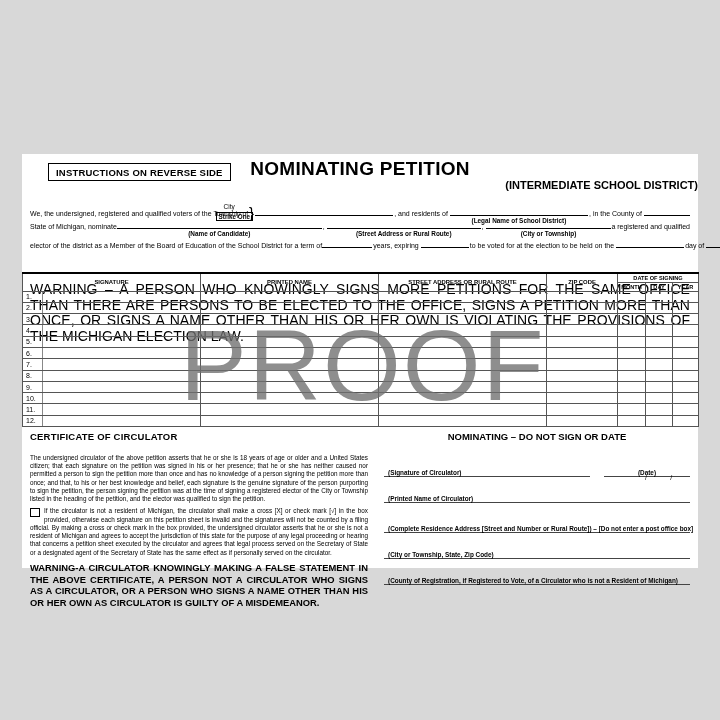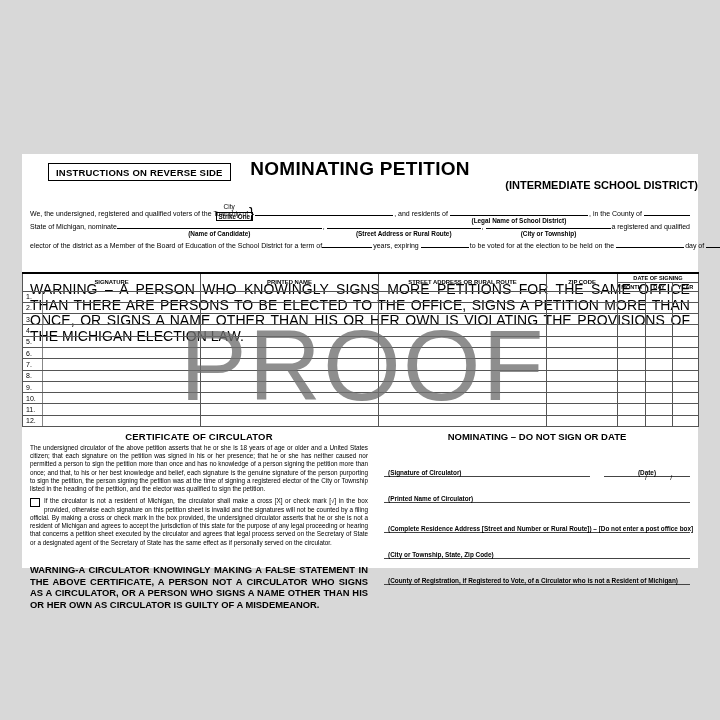--- a/index.html
+++ b/index.html
@@ -48,25 +48,25 @@
   .ptable th { height:10px; }
   .ptable th.dg { height:9px; font-size:5.6px; }
   .ptable td { height:11.3px; font-weight:normal; }
   .ptable td.num { font-size:7px; text-align:left; padding-left:3px; border-right:0.8px solid #888; }
   .ptable tr { page-break-inside:avoid; }
 
   
   .bottom { position:absolute; left:0; right:0; top:277px; display:flex; }
   .bcol-left { width:352px; padding:0 6px 0 8px; }
   .bcol-right { flex:1; padding:0 8px 0 10px; }
-  .cert-title { text-align:center; font-size:9.5px; font-weight:bold; margin-bottom:2px; letter-spacing:.2px; }
+  .cert-title { text-align:left; font-size:9.5px; font-weight:bold; margin-bottom:12px; letter-spacing:.2px; }
   .cert-p { font-size:6.35px; line-height:1.3; text-align:justify; }
   .cert-p2 { margin-top:4px; }
   .chk { float:left; width:10px; height:9px; border:1.6px solid #000; margin:1px 4px 0 0; }
-  .cert-warn { margin-top:17px; font-size:9.4px; font-weight:bold; line-height:1.25; text-align:justify; }
+  .cert-warn { margin-top:5px; font-size:9.4px; font-weight:bold; line-height:1.25; text-align:justify; }
   .circ-head { text-align:center; font-size:9.5px; font-weight:bold; line-height:1.3; }
   .sigrow { display:flex; align-items:flex-end; margin-top:24px; }
   .sline { border-bottom:1px solid #444; position:relative; }
   .sline .slbl { position:absolute; top:2px; left:4px; font-size:6.4px; font-weight:bold; white-space:nowrap; }
   .sig-main { flex:1; height:10px; margin-right:14px; }
   .sig-date { width:86px; height:10px; text-align:center; font-size:7px; white-space:pre; }
   .sig-date .slbl { left:0; right:0; text-align:center; }
   .frow { height:10px; margin-top:16px; }
 </style>
 </head>

